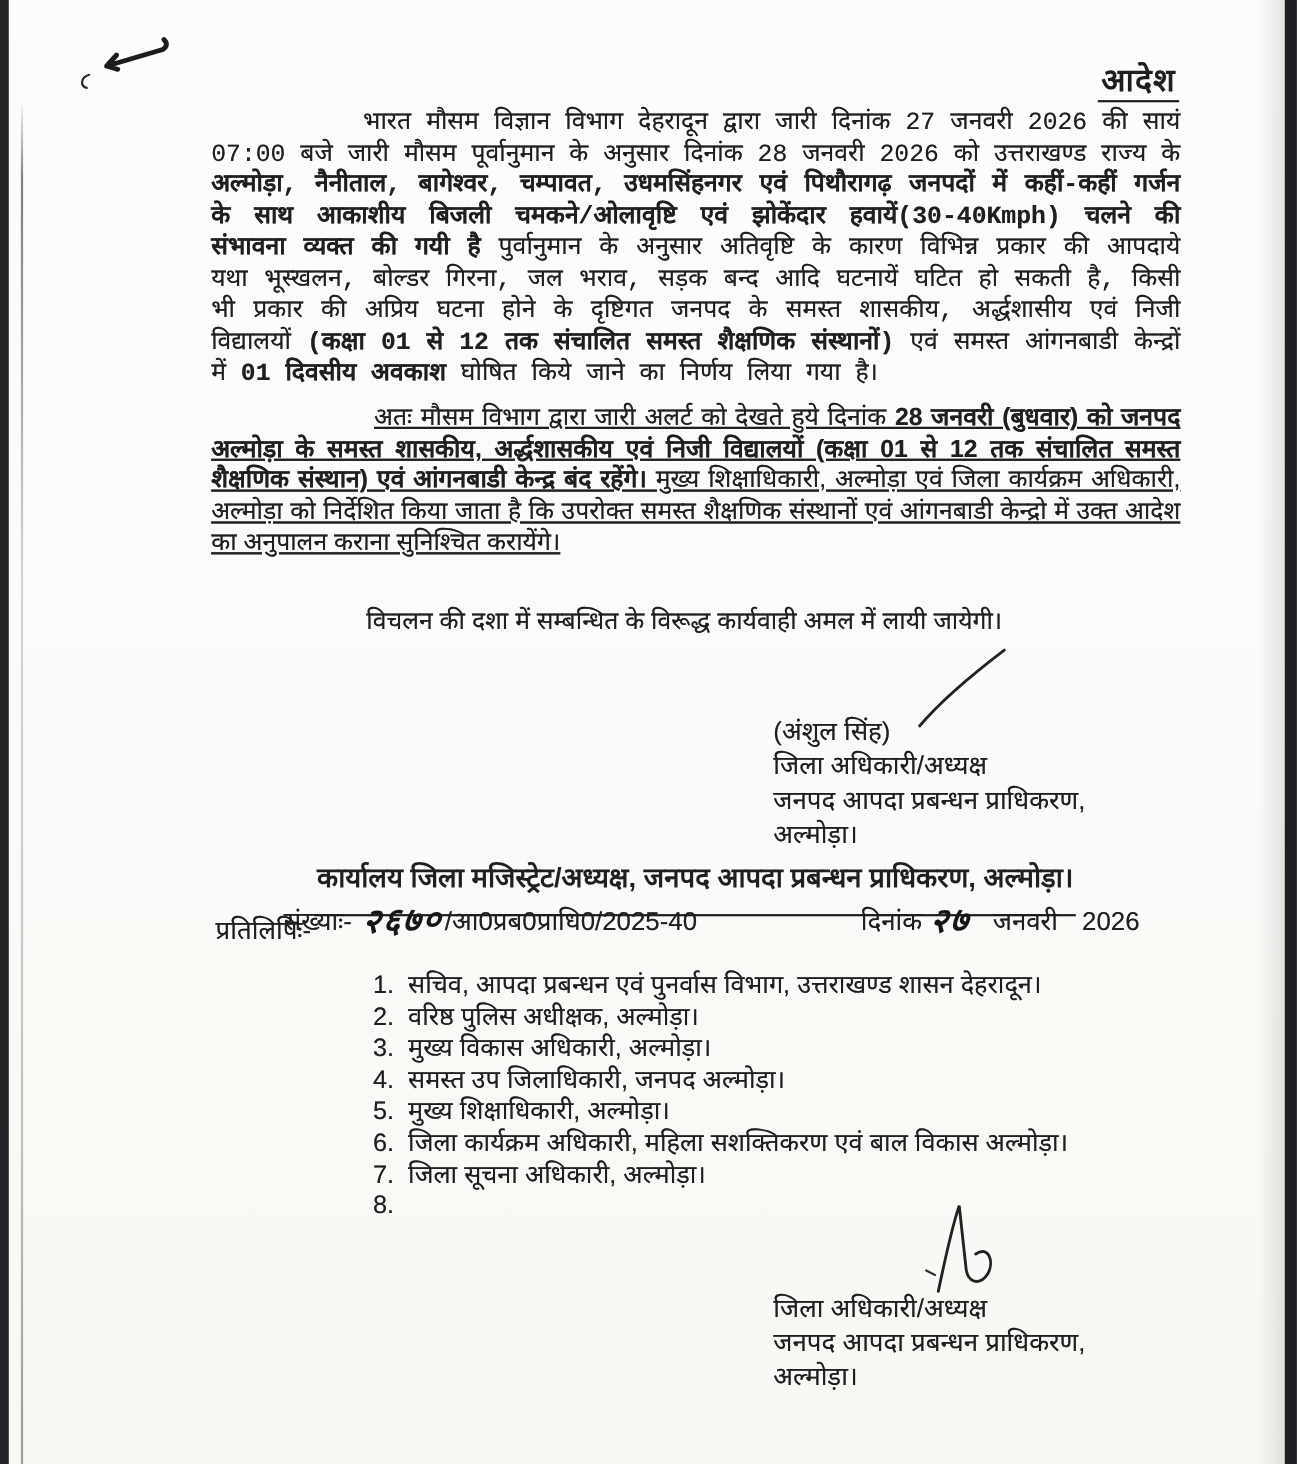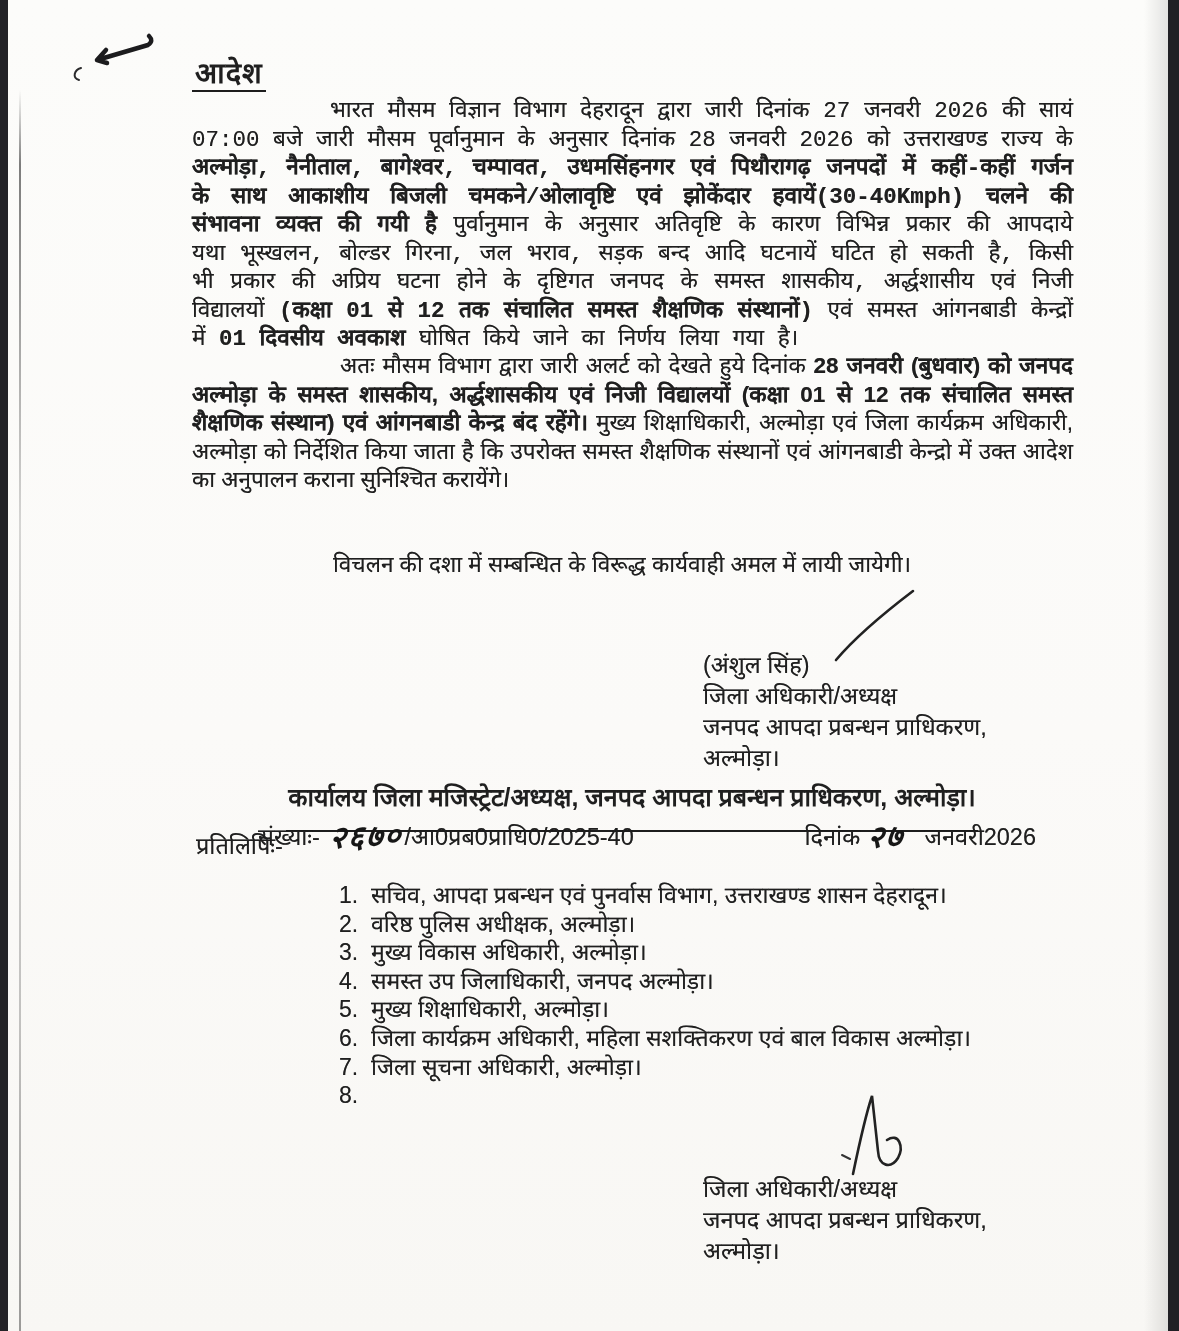--- a/index.html
+++ b/index.html
@@ -14,33 +14,33 @@
   .edge-left{position:absolute;left:0;top:0;width:8px;height:100%;background:#232327;}
   .edge-right{position:absolute;right:0;top:0;width:11px;height:100%;background:#202024;}
   .shade-right{position:absolute;right:11px;top:0;width:24px;height:100%;
     background:linear-gradient(to right,rgba(0,0,0,0),rgba(0,0,0,0.10));}
   .crease{position:absolute;left:19px;top:90px;width:2px;height:1241px;
     background:linear-gradient(to bottom,rgba(0,0,0,0) 0%,rgba(20,20,20,.55) 6%,
       rgba(20,20,20,.45) 14%,rgba(40,40,40,.18) 35%,rgba(50,50,50,.28) 75%,rgba(40,40,40,.45) 100%);}
   .ink-layer{position:absolute;left:0;top:0;pointer-events:none;}
 
   .title{
-    position:absolute;top:52px;left:192px;width:880px;text-align:left;
+    position:absolute;top:52px;left:192px;width:880px;text-align:right;
     font-size:29px;font-weight:bold;letter-spacing:1px;
   }
   .title span{border-bottom:2.5px solid #1d1d1d;padding:0 3px 1px 3px;}
 
   .body-par{
     position:absolute;left:192px;width:881px;margin:0;
     font-size:22.5px;line-height:28.5px;text-align:justify;
     text-shadow:0 0 .5px rgba(10,10,10,.55);
   }
   .body-par .b{font-weight:bold;}
   .p1{top:97px;text-indent:138px;font-family:Liberation Mono, monospace;}
-  .p2{top:352px;text-indent:148px;}
+  .p2{top:365px;text-indent:148px;text-decoration:underline;}
   .p3{top:551px;text-indent:141px;text-align:left;}
 
   .sig{position:absolute;text-align:left;font-size:23.5px;line-height:31px;
     text-shadow:0 0 .5px rgba(10,10,10,.5);}
   .sig-top{top:650px;left:703px;width:330px;}
   .sig-bottom{top:1174px;left:703px;width:330px;}
 
   .office-heading{
     position:absolute;top:779px;left:192px;width:880px;text-align:center;
     font-size:25px;font-weight:bold;
@@ -54,21 +54,21 @@
   }
   .hand{
     font-size:31px;font-weight:bold;font-style:italic;letter-spacing:2px;
     transform:skewX(-6deg) rotate(-2deg);display:inline-block;
     position:relative;top:2px;color:#161616;text-shadow:none;
   }
   .ref-num-hand{margin:0 2px 0 10px;}
   .ref-spacer{flex:1;}
   .ref-date-hand{margin:0 6px 0 8px;}
   .ref-month{margin-left:14px;}
-  .ref-year{font-family:"Liberation Sans","DejaVu Sans",sans-serif;}
+  .ref-year{margin-left:22px;font-family:"Liberation Sans","DejaVu Sans",sans-serif;}
 
   .copy-line{
     position:absolute;top:829px;left:196px;display:flex;
     font-size:23.5px;text-shadow:0 0 .5px rgba(10,10,10,.5);
   }
   .copy-line .copy-note{margin-left:44px;}
 
   .copy-list{position:absolute;top:881px;left:339px;width:720px;
     font-size:23px;line-height:28.6px;text-shadow:0 0 .5px rgba(10,10,10,.5);}
   .copy-list .row{display:flex;}

